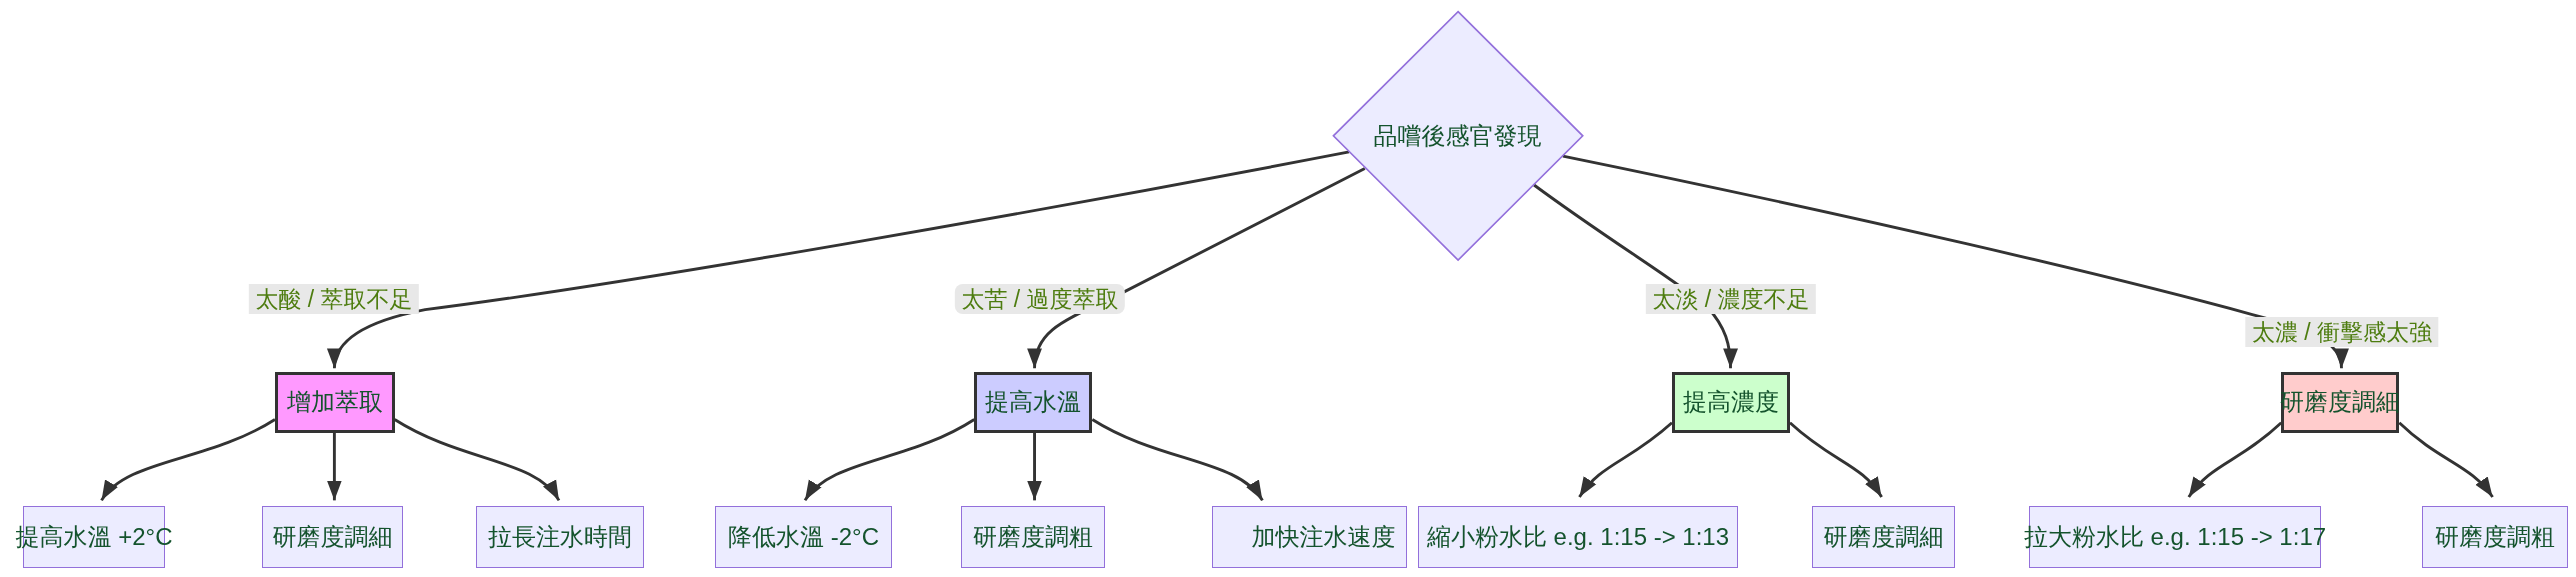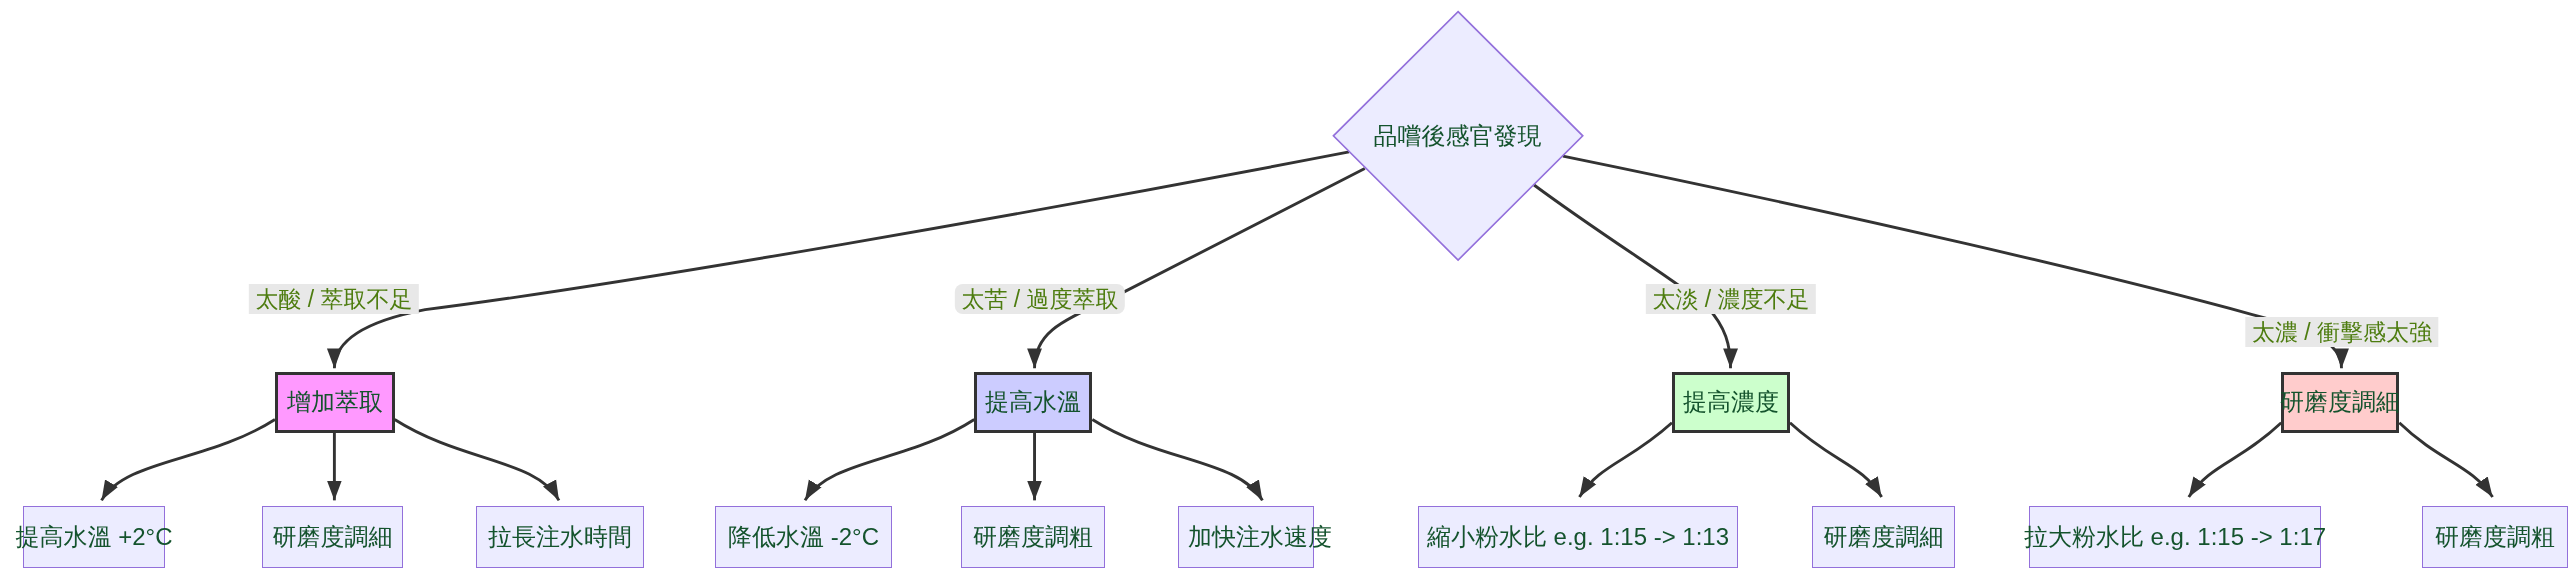--- a/index.html
+++ b/index.html
@@ -43,21 +43,21 @@
     padding:1.7px 6.6px;
     font-size:23px;line-height:1.15;
     white-space:nowrap;
     color:#4d7c0f;
   }
   
   .b1{left:275px;width:120px;}  .b2{left:974px;width:118px;}
   .b3{left:1672px;width:118px;} .b4{left:2281px;width:118px;}
   .f1{left:23px;width:142px;}   .f2{left:262px;width:141px;}
   .f3{left:476px;width:168px;}  .f4{left:715px;width:177px;}
-  .f5{left:961px;width:144px;} .f6{left:1178px;width:136px;padding-left:28px;}
+  .f5{left:961px;width:144px;} .f6{left:1212px;width:195px;padding-left:28px;}
   .f7{left:1418px;width:320px;} .f8{left:1812px;width:143px;}
   .f9{left:2029px;width:292px;} .f10{left:2422px;width:146px;}
   .l1{left:334px;} .l2{left:1040px;border-radius:8px;} .l3{left:1731px;} .l4{left:2342px;margin-top:33px;}
 </style>
 </head>
 <body>
 
 <div class="canvas">
 
   <svg class="edge-layer" viewBox="0 0 3120 700" xmlns="http://www.w3.org/2000/svg">

